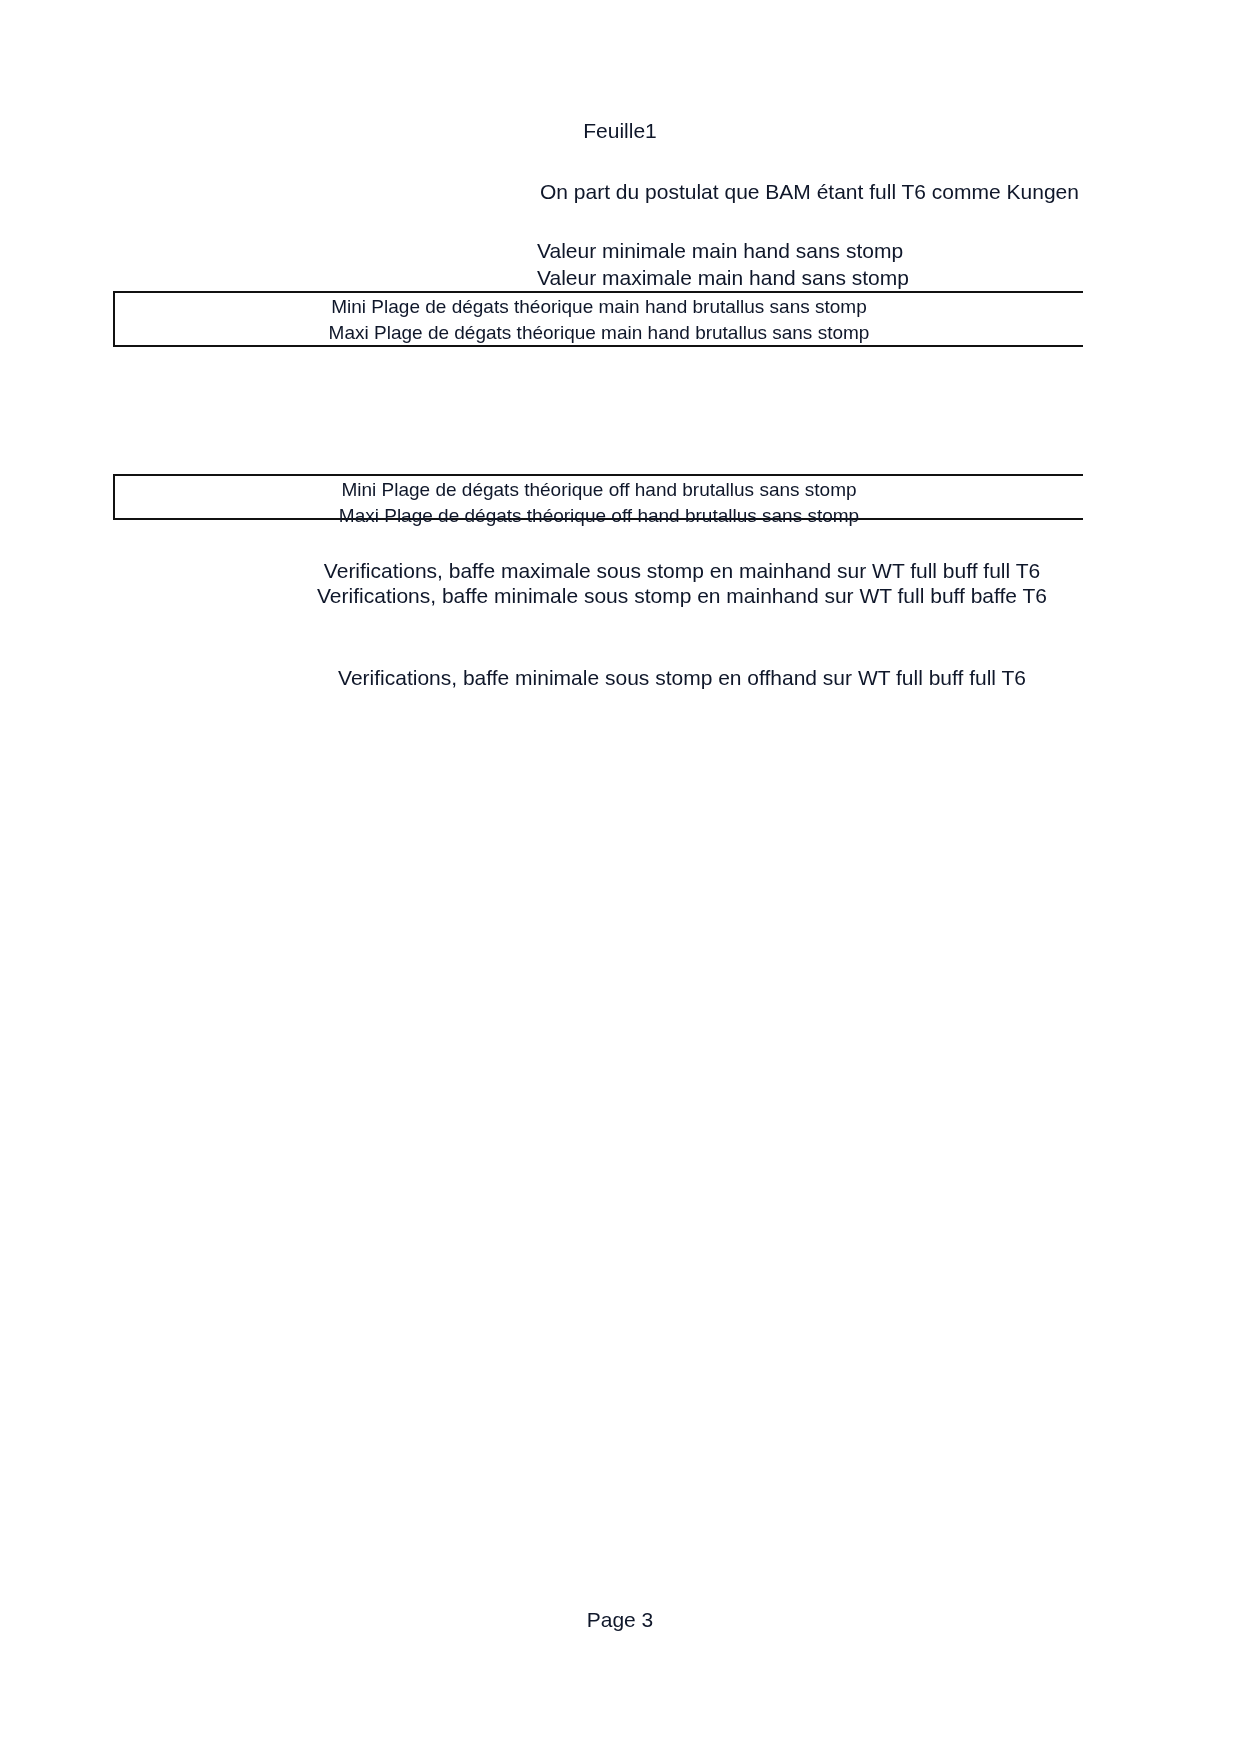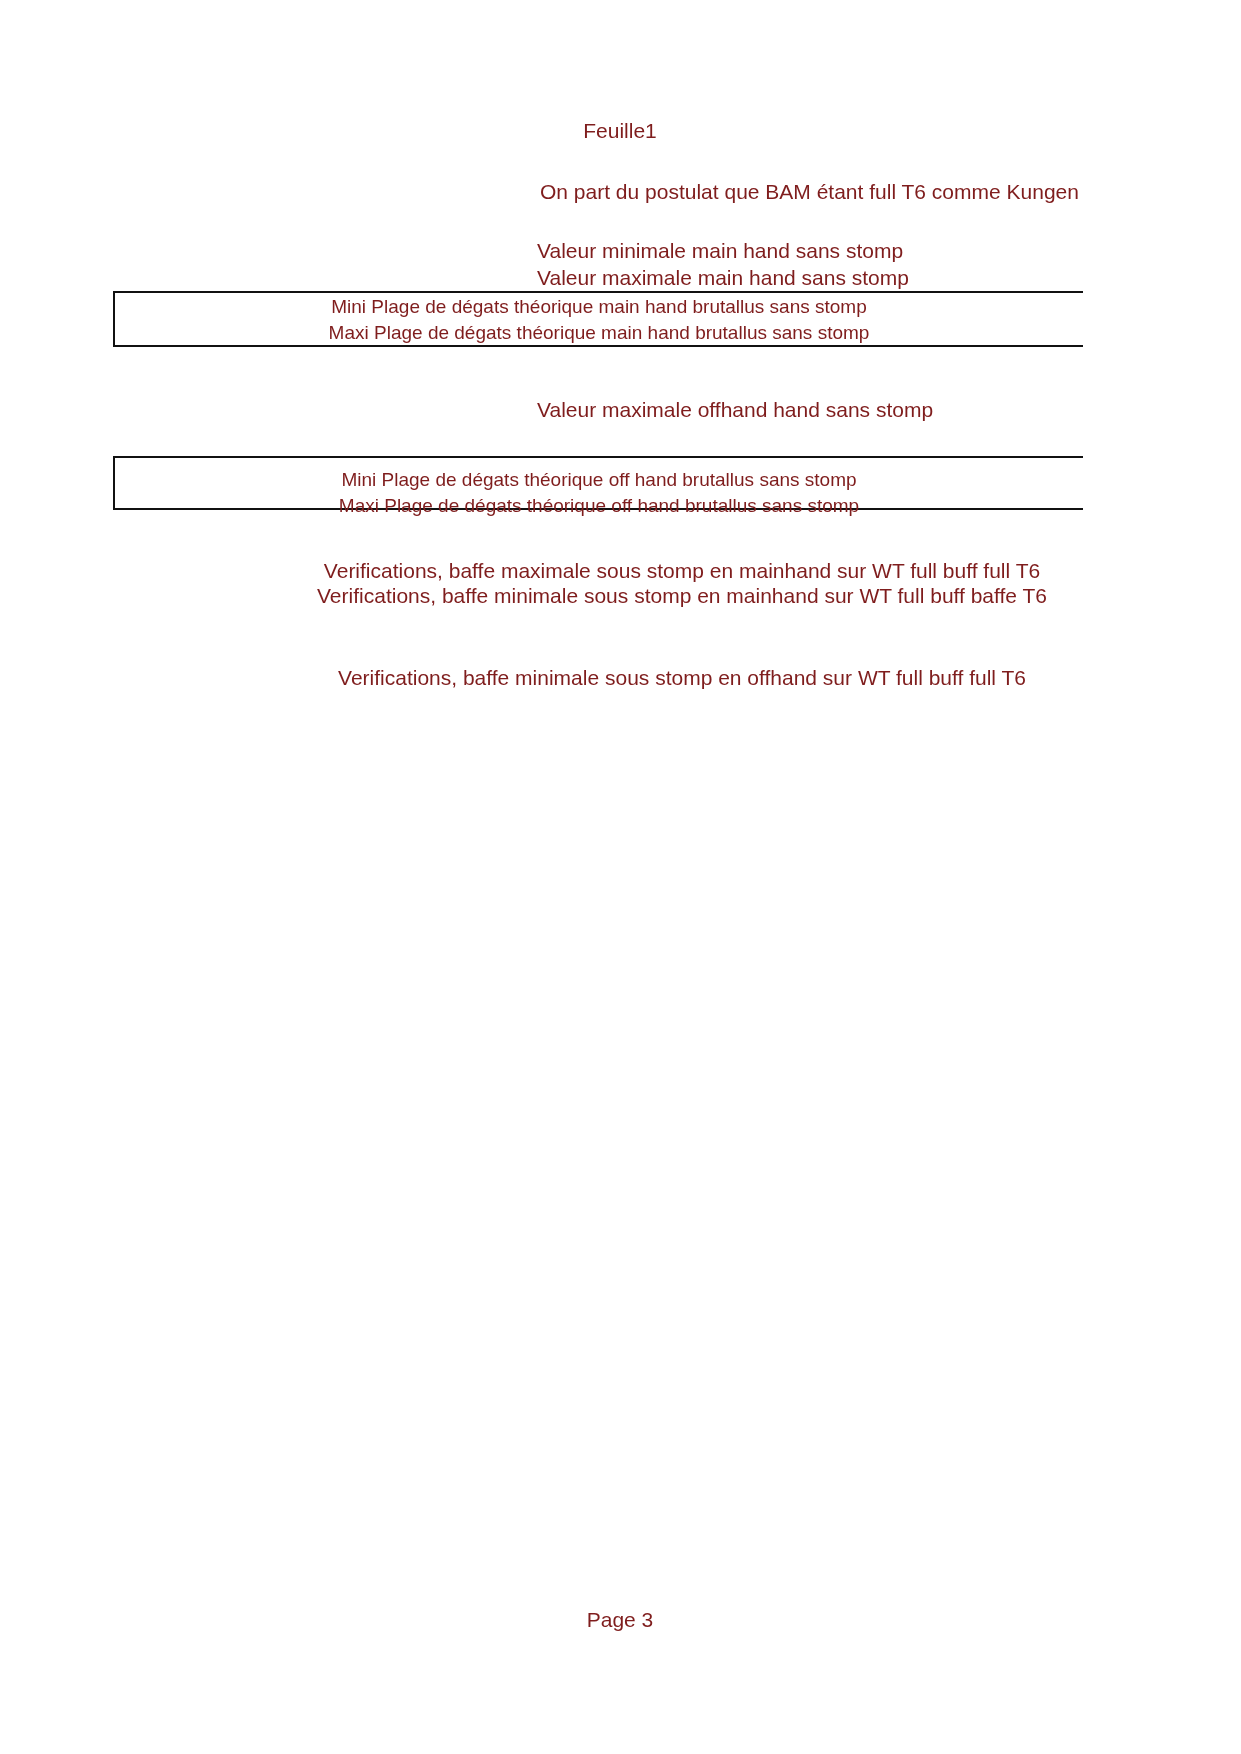--- a/index.html
+++ b/index.html
@@ -5,21 +5,21 @@
   html, body {
     margin: 0;
     padding: 0;
     background: #ffffff;
   }
   .page {
     position: relative;
     width: 1241px;
     height: 1754px;
     background: #ffffff;
-    color: #7f1d1d;
+    color: #0f172a;
     font-family: "Liberation Sans", sans-serif;
     overflow: hidden;
   }
   .t {
     position: absolute;
     font-size: 21px;
     line-height: 27px;
     white-space: nowrap;
   }
   .centered {
@@ -48,42 +48,41 @@
     border: 2px solid #111111;
     border-right: none;
     text-align: center;
   }
   .range-box .row {
     font-size: 19px;
     line-height: 26px;
     white-space: nowrap;
   }
   .box-mainhand { top: 291px; height: 56px; padding-top: 1px; }
-  .box-offhand  { top: 456px; height: 54px; padding-top: 9px; }
+  .box-offhand  { top: 474px; height: 46px; padding-top: 1px; }
 </style>
 </head>
 <body>
 
 <div class="page">
 
   <div class="t centered" style="left: 620px; top: 117px;">Feuille1</div>
 
   <div class="clip-line">
     <div class="inner">On part du postulat que BAM étant full T6 comme Kungen a</div>
   </div>
 
   <div class="t" style="left: 537px; top: 237px;">Valeur minimale main hand sans stomp</div>
   <div class="t" style="left: 537px; top: 264px;">Valeur maximale main hand sans stomp</div>
 
   <div class="range-box box-mainhand">
     <div class="row">Mini Plage de dégats théorique main hand brutallus sans stomp</div>
     <div class="row">Maxi Plage de dégats théorique main hand brutallus sans stomp</div>
   </div>
 
-  <div class="t" style="left: 537px; top: 396px;">Valeur maximale offhand hand sans stomp</div>
 
   <div class="range-box box-offhand">
     <div class="row">Mini Plage de dégats théorique off hand brutallus sans stomp</div>
     <div class="row">Maxi Plage de dégats théorique off hand brutallus sans stomp</div>
   </div>
 
   <div class="t centered" style="left: 682px; top: 557px;">Verifications, baffe maximale sous stomp en mainhand sur WT full buff full T6</div>
   <div class="t centered" style="left: 682px; top: 582px;">Verifications, baffe minimale sous stomp en mainhand sur WT full buff baffe T6</div>
 
   <div class="t centered" style="left: 682px; top: 664px;">Verifications, baffe minimale sous stomp en offhand sur WT full buff full T6</div>

